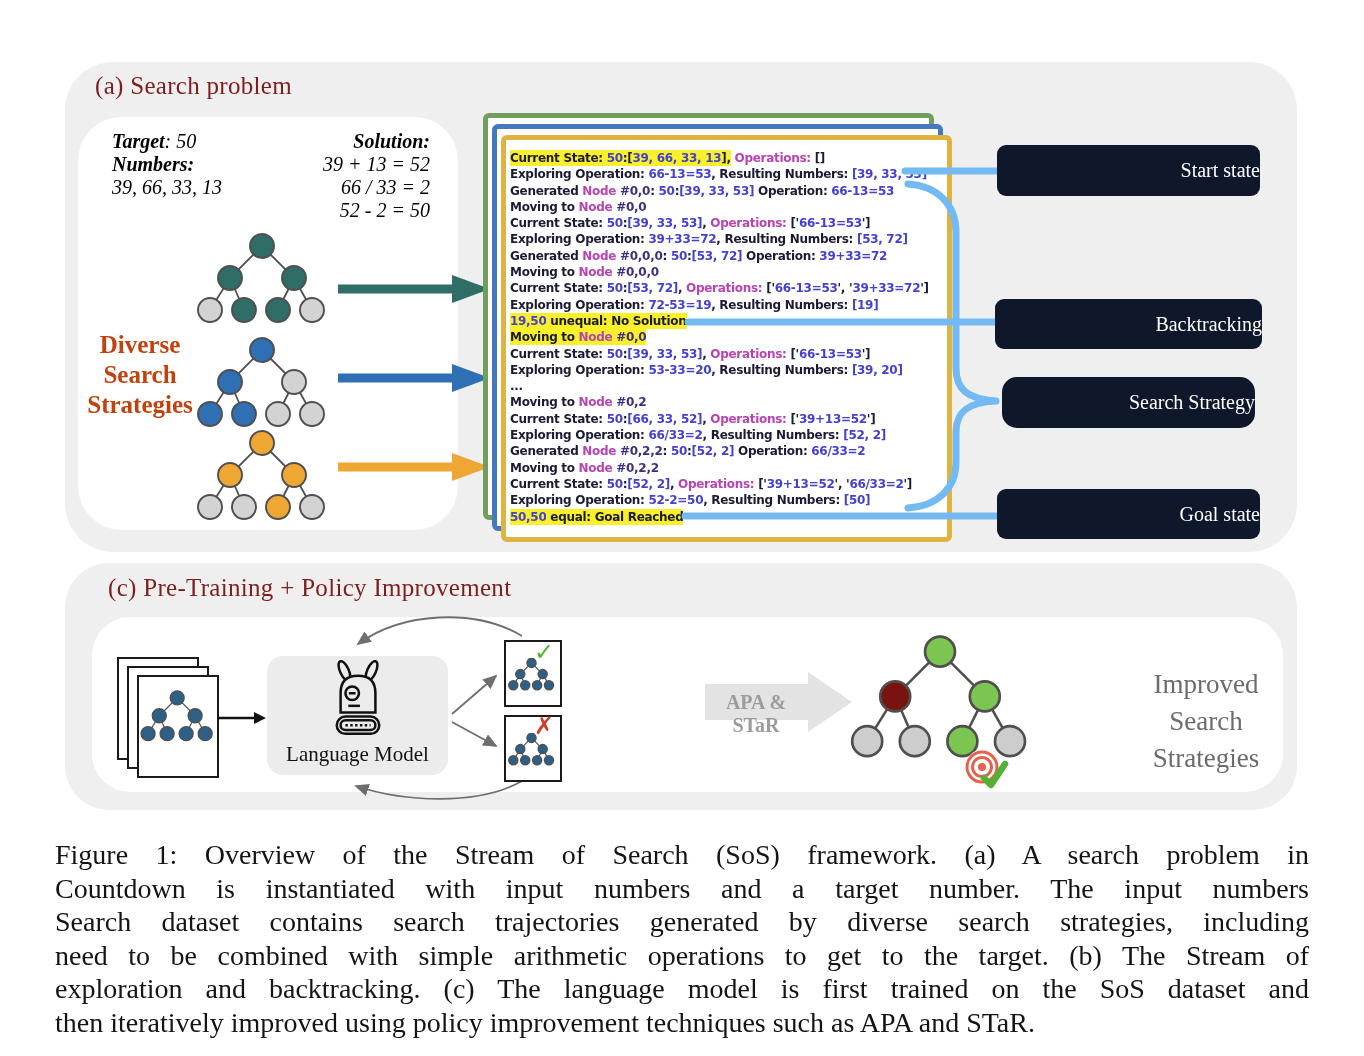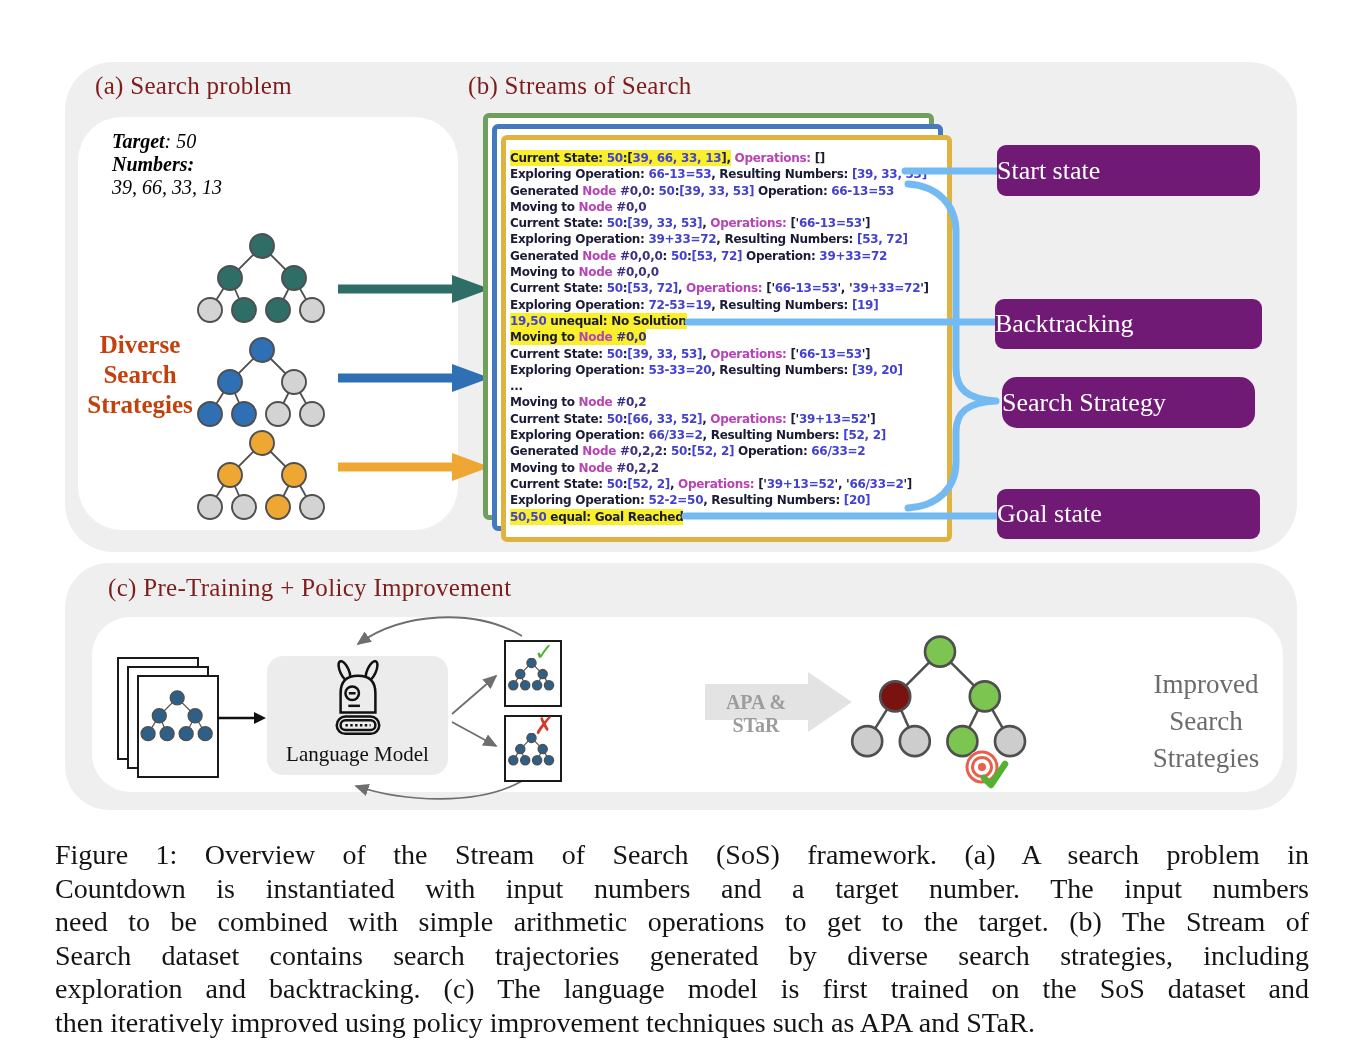--- a/index.html
+++ b/index.html
@@ -22,22 +22,22 @@
   .stack-yellow{border:5.5px solid #E0B23F;}
   .log{position:absolute;left:510px;top:150px;width:436px;
        font-family:"DejaVu Sans",sans-serif;font-size:12px;font-weight:600;
        letter-spacing:-0.3px;color:#1B1B35;}
   .log-line{height:16.3px;line-height:16.3px;white-space:nowrap;}
   .seg-p{color:#1B1B35;}
   .seg-n{color:#4341CF;}
   .seg-m{color:#B843B5;}
   .seg-d{color:#3C2F80;}
   .hl{background:#F9EF2A;font-weight:800;padding:1px 0;}
-  .blabel{position:absolute;background:#701a75;border-radius:9px;color:#FFFFFF;
-          font-size:26px;text-align:left;}
+  .blabel{position:absolute;background:#0f172a;border-radius:9px;color:#FFFFFF;
+          font-size:20px;text-align:right;}
   .svg-abs{position:absolute;}
   .pagebox{position:absolute;width:78px;height:99px;background:#fff;border:2.5px solid #1A1A1A;}
   .lm-box{position:absolute;left:267px;top:656px;width:181px;height:119px;
           background:#ECECEC;border-radius:16px;}
   .lm-label{position:absolute;left:270px;top:742px;width:175px;text-align:center;
             font-size:21px;color:#111;}
   .sample-box{position:absolute;width:54px;height:63px;background:#fff;border:2.5px solid #1A1A1A;}
   .mark{position:absolute;font-family:"DejaVu Sans",sans-serif;font-weight:bold;font-size:24px;line-height:24px;}
   .mark-check{color:#54B232;}
   .mark-x{color:#D23B2A;}
@@ -50,28 +50,33 @@
   .cap-line.last{text-align-last:left;}
 </style>
 </head>
 <body>
 
 <div class="fig">
 
   <div class="gray-panel" style="left:65px;top:62px;width:1232px;height:490px;"></div>
 
   <div class="ptitle" style="left:95px;top:72px;">(a) Search problem</div>
-  <div class="ptitle" style="left:468px;top:72px;">(b) Streams of Search</div>
 
   <div class="card card-a" style="left:78px;top:117px;width:380px;height:413px;"></div>
 
   <div class="abs prob" style="left:112px;top:130px;">
     <div><b>Target</b><span>: 50</span></div>
     <div><b>Numbers:</b></div>
     <div>39, 66, 33, 13</div>
+  </div>
+  <div class="abs prob prob-right" style="left:300px;top:130px;width:130px;">
+    <div><b>Solution:</b></div>
+    <div>39 + 13 = 52</div>
+    <div>66 / 33 = 2</div>
+    <div>52 - 2 = 50</div>
   </div>
 
   <div class="strategies" style="left:85px;top:330px;width:110px;">
     <div>Diverse</div>
     <div>Search</div>
     <div>Strategies</div>
   </div>
 
   <svg class="svg-abs" style="left:192px;top:232px;" width="140" height="92">
       <line x1="70" y1="14" x2="38" y2="46" stroke="#4F4F4F" stroke-width="1.8"></line>
@@ -153,21 +158,21 @@
       <div class="log-line"><span class="seg-p hl">Moving to </span><span class="seg-m hl">Node</span><span class="seg-d hl"> #0,0</span></div>
       <div class="log-line"><span class="seg-p">Current State: </span><span class="seg-n">50</span><span class="seg-p">:</span><span class="seg-n">[39, 33, 53]</span><span class="seg-p">, </span><span class="seg-m">Operations:</span><span class="seg-p"> ['</span><span class="seg-n">66-13=53</span><span class="seg-p">']</span></div>
       <div class="log-line"><span class="seg-p">Exploring Operation: </span><span class="seg-n">53-33=20</span><span class="seg-p">, Resulting Numbers: </span><span class="seg-n">[39, 20]</span></div>
       <div class="log-line"><span class="seg-p">...</span></div>
       <div class="log-line"><span class="seg-p">Moving to </span><span class="seg-m">Node</span><span class="seg-d"> #0,2</span></div>
       <div class="log-line"><span class="seg-p">Current State: </span><span class="seg-n">50</span><span class="seg-p">:</span><span class="seg-n">[66, 33, 52]</span><span class="seg-p">, </span><span class="seg-m">Operations:</span><span class="seg-p"> ['</span><span class="seg-n">39+13=52</span><span class="seg-p">']</span></div>
       <div class="log-line"><span class="seg-p">Exploring Operation: </span><span class="seg-n">66/33=2</span><span class="seg-p">, Resulting Numbers: </span><span class="seg-n">[52, 2]</span></div>
       <div class="log-line"><span class="seg-p">Generated </span><span class="seg-m">Node</span><span class="seg-d"> #0,2,2</span><span class="seg-p">: </span><span class="seg-n">50</span><span class="seg-p">:</span><span class="seg-n">[52, 2]</span><span class="seg-p"> Operation: </span><span class="seg-n">66/33=2</span></div>
       <div class="log-line"><span class="seg-p">Moving to </span><span class="seg-m">Node</span><span class="seg-d"> #0,2,2</span></div>
       <div class="log-line"><span class="seg-p">Current State: </span><span class="seg-n">50</span><span class="seg-p">:</span><span class="seg-n">[52, 2]</span><span class="seg-p">, </span><span class="seg-m">Operations:</span><span class="seg-p"> ['</span><span class="seg-n">39+13=52</span><span class="seg-p">', '</span><span class="seg-n">66/33=2</span><span class="seg-p">']</span></div>
-      <div class="log-line"><span class="seg-p">Exploring Operation: </span><span class="seg-n">52-2=50</span><span class="seg-p">, Resulting Numbers: </span><span class="seg-n">[20]</span></div>
+      <div class="log-line"><span class="seg-p">Exploring Operation: </span><span class="seg-n">52-2=50</span><span class="seg-p">, Resulting Numbers: </span><span class="seg-n">[50]</span></div>
       <div class="log-line"><span class="seg-n hl">50,50</span><span class="seg-p hl"> equal: Goal Reached</span></div>
     </div>
 
   <svg class="svg-abs" style="left:0;top:0;" width="1364" height="560">
     <path d="M 905 171 H 997" stroke="#74BAF2" stroke-width="7" fill="none" stroke-linecap="round"></path>
     <path d="M 688 322 H 995" stroke="#74BAF2" stroke-width="7" fill="none" stroke-linecap="round"></path>
     <path d="M 685 516 H 997" stroke="#74BAF2" stroke-width="7" fill="none" stroke-linecap="round"></path>
     <path d="M 908 184 C 938 186 956 205 956 232 L 956 368 C 956 390 968 399 996 401 M 908 508 C 938 506 956 488 956 462 L 956 432 C 956 412 968 402 996 401" stroke="#74BAF2" stroke-width="7" fill="none" stroke-linecap="round"></path>
   </svg>
 
@@ -299,19 +304,19 @@
 
   <div class="improved">
     <div>Improved</div>
     <div>Search</div>
     <div>Strategies</div>
   </div>
 
   <div class="caption">
     <div class="cap-line">Figure 1: Overview of the Stream of Search (SoS) framework. (a) A search problem in</div>
     <div class="cap-line">Countdown is instantiated with input numbers and a target number. The input numbers</div>
+    <div class="cap-line">Search dataset contains search trajectories generated by diverse search strategies, including</div>
     <div class="cap-line">need to be combined with simple arithmetic operations to get to the target. (b) The Stream of</div>
-    <div class="cap-line">Search dataset contains search trajectories generated by diverse search strategies, including</div>
     <div class="cap-line">exploration and backtracking. (c) The language model is first trained on the SoS dataset and</div>
     <div class="cap-line last">then iteratively improved using policy improvement techniques such as APA and STaR.</div>
   </div>
 
 </div>
 
 </body></html>

